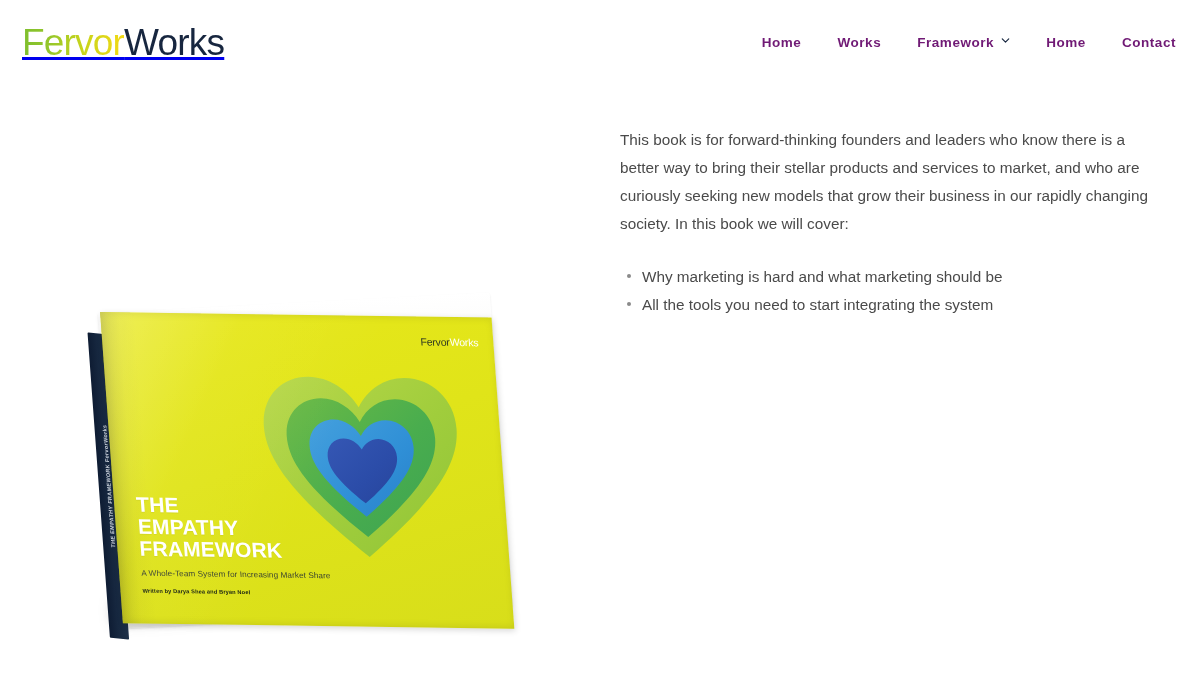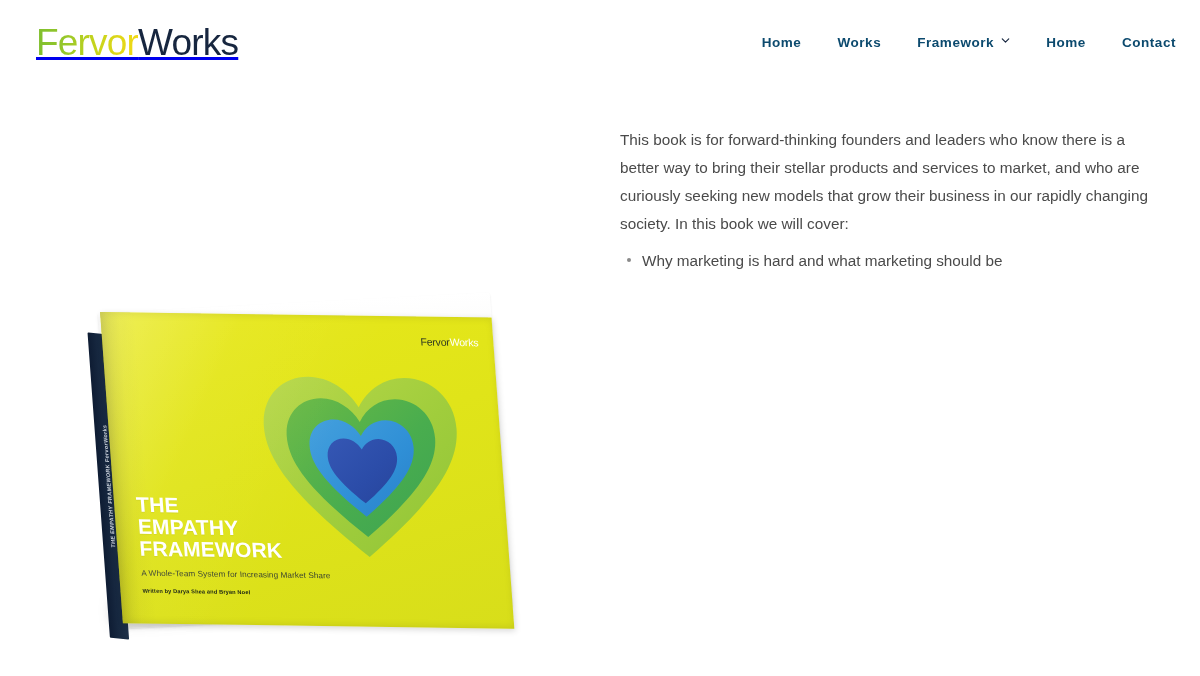--- a/index.html
+++ b/index.html
@@ -12,21 +12,21 @@
     overflow: hidden;
   }
 
   
   .site-header {
     width: 1200px;
     height: 85px;
     display: flex;
     align-items: center;
     justify-content: space-between;
-    padding: 0 24px 0 36px;
+    padding: 0 24px 0 22px;
     background: #ffffff;
   }
 
   .logo {
     font-size: 37px;
     font-weight: 400;
     letter-spacing: -0.8px;
     line-height: 1;
     white-space: nowrap;
     user-select: none;
@@ -46,21 +46,21 @@
     gap: 0px;
   }
   .nav-item {
     display: flex;
     align-items: center;
     gap: 7px;
     padding: 6px 18px;
     font-size: 13.5px;
     font-weight: bold;
     letter-spacing: 0.55px;
-    color: #0c4a6e;
+    color: #701a75;
     text-decoration: none;
     white-space: nowrap;
     cursor: pointer;
   }
   .nav-item:last-child { padding-right: 0; }
   .chevron {
     display: inline-block;
     width: 9px;
     height: 9px;
     position: relative;
@@ -255,21 +255,21 @@
 
   .hero-paragraph {
     margin-top: 27px;
     color: #4a4a4a;
     font-size: 15.3px;
     line-height: 1.84;
     letter-spacing: 0.01px;
   }
 
   .hero-list {
-    margin-top: 8px;
+    margin-top: 24px;
     padding-left: 22px;
     list-style: none;
   }
   .hero-list li {
     position: relative;
     color: #4a4a4a;
     font-size: 15.3px;
     line-height: 1.84;
   }
   .hero-list li::before {
@@ -417,16 +417,17 @@
     </div>
   </div>
 
   <div class="hero-right">
 
 
     <p class="hero-paragraph">This book is for forward-thinking founders and leaders who know there is a better way to bring their stellar products and services to market, and who are curiously seeking new models that grow their business in our rapidly changing society. In this book we will cover:</p>
 
     <ul class="hero-list">
       <li>Why marketing is hard and what marketing should be</li>
+      <li>All the tools you need to start integrating the system</li>
     </ul>
 
   </div>
 </section>
 
 </body></html>

